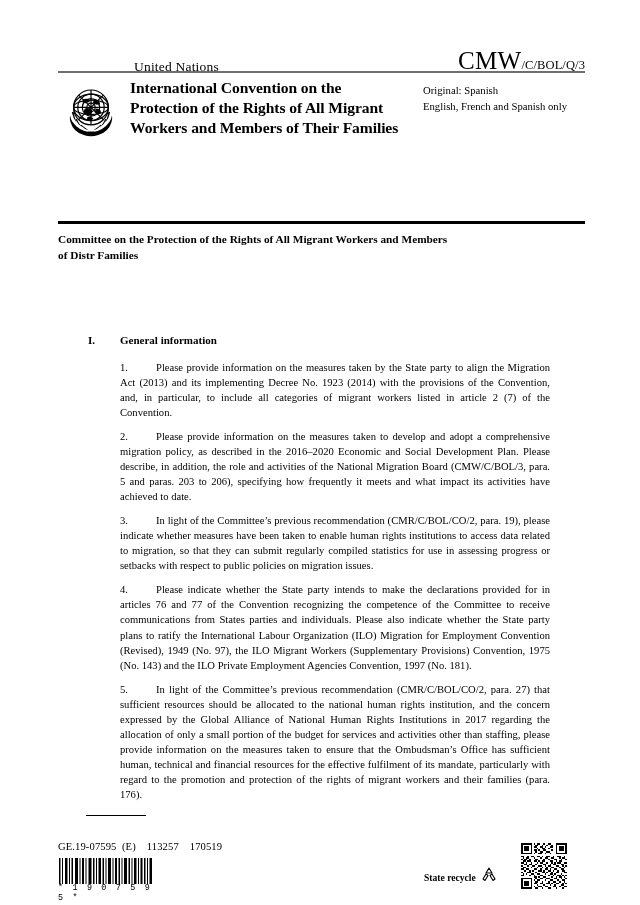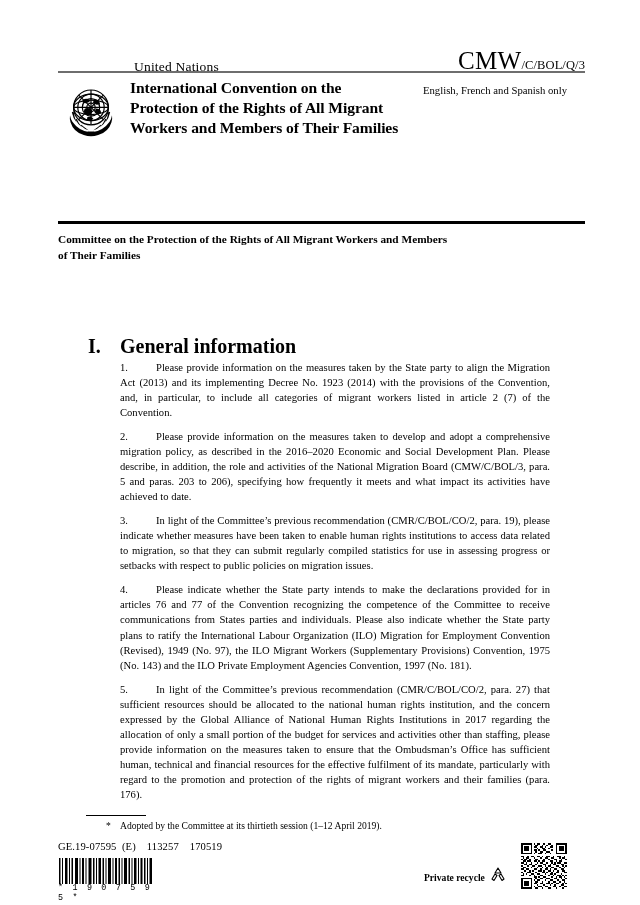--- a/index.html
+++ b/index.html
@@ -123,21 +123,21 @@
     vertical-align: 2px;
   }
 
   
   .section-head {
     position: absolute;
     left: 88px;
     top: 322px;
     width: 460px;
     font-weight: bold;
-    font-size: 20px;
+    font-size: 11px;
     line-height: 1.2;
   }
   .section-head .num {
     display: inline-block;
     width: 32px;
   }
 
   
   .body-col {
     position: absolute;
@@ -269,44 +269,42 @@
         <path d="M76 64 q-4 8 -11 13 q6 -7 9 -14 z"></path>
         <path d="M67 74 q-6 6 -13 8 q8 -5 12 -9 z"></path>
         <path d="M44 84 h12 l-6 5 z"></path>
       </g>
     </svg>
   </div>
 
   <div class="conv-title">International Convention on the Protection of the Rights of All Migrant Workers and Members of Their Families</div>
 
   <div class="distr-block">
+    <div>Original: Spanish</div>
     <div>English, French and Spanish only</div>
   </div>
 
   <div class="rule-thick"></div>
 
-  <div class="committee">Committee on the Protection of the Rights of All Migrant Workers and Members of Their Families</div>
+  <div class="committee">Committee on the Protection of the Rights of All Migrant Workers and Members of Distr Families</div>
 
 
   <div class="section-head">
     <span class="num">I.</span><span>General information</span>
   </div>
 
   <div class="body-col">
     <p class="para"><span class="pnum">1.</span><span>Please provide information on the measures taken by the State party to align the Migration Act (2013) and its implementing Decree No. 1923 (2014) with the provisions of the Convention, and, in particular, to include all categories of migrant workers listed in article 2 (7) of the Convention.</span></p>
     <p class="para"><span class="pnum">2.</span><span>Please provide information on the measures taken to develop and adopt a comprehensive migration policy, as described in the 2016–2020 Economic and Social Development Plan. Please describe, in addition, the role and activities of the National Migration Board (CMW/C/BOL/3, para. 5 and paras. 203 to 206), specifying how frequently it meets and what impact its activities have achieved to date.</span></p>
     <p class="para"><span class="pnum">3.</span><span>In light of the Committee’s previous recommendation (CMR/C/BOL/CO/2, para. 19), please indicate whether measures have been taken to enable human rights institutions to access data related to migration, so that they can submit regularly compiled statistics for use in assessing progress or setbacks with respect to public policies on migration issues.</span></p>
     <p class="para"><span class="pnum">4.</span><span>Please indicate whether the State party intends to make the declarations provided for in articles 76 and 77 of the Convention recognizing the competence of the Committee to receive communications from States parties and individuals. Please also indicate whether the State party plans to ratify the International Labour Organization (ILO) Migration for Employment Convention (Revised), 1949 (No. 97), the ILO Migrant Workers (Supplementary Provisions) Convention, 1975 (No. 143) and the ILO Private Employment Agencies Convention, 1997 (No. 181).</span></p>
     <p class="para"><span class="pnum">5.</span><span>In light of the Committee’s previous recommendation (CMR/C/BOL/CO/2, para. 27) that sufficient resources should be allocated to the national human rights institution, and the concern expressed by the Global Alliance of National Human Rights Institutions in 2017 regarding the allocation of only a small portion of the budget for services and activities other than staffing, please provide information on the measures taken to ensure that the Ombudsman’s Office has sufficient human, technical and financial resources for the effective fulfilment of its mandate, particularly with regard to the promotion and protection of the rights of migrant workers and their families (para. 176).</span></p>
   </div>
 
   <div class="fn-rule"></div>
-  <div class="footnote">
-    <span class="fstar">*</span><span>Adopted by the Committee at its thirtieth session (1–12 April 2019).</span>
-  </div>
 
   <div class="ge-line">GE.19-07595  (E)    113257    170519</div>
 
   <div class="barcode">
     <svg viewBox="0 0 194 52" width="97" height="26" preserveAspectRatio="none" aria-hidden="true">
       <rect x="0" y="0" width="194" height="52" fill="#fff"></rect>
       <g fill="#000">
         <rect x="2" y="0" width="3" height="52"></rect>
           <rect x="8" y="0" width="2" height="52"></rect>
         <rect x="14" y="0" width="5" height="52"></rect>
@@ -335,21 +333,21 @@
           <rect x="165" y="0" width="4" height="52"></rect>
         <rect x="172" y="0" width="3" height="52"></rect>
           <rect x="178" y="0" width="2" height="52"></rect>
         <rect x="183" y="0" width="5" height="52"></rect>
       </g>
     </svg>
   </div>
   <div class="barcode-digits">* 1 9 0 7 5 9 5 *</div>
 
   <div class="recycle-wrap">
-    <span class="recycle-text">Private recycle</span>
+    <span class="recycle-text">State recycle</span>
     <span>
       <svg viewBox="0 0 40 40" width="20" height="20" aria-hidden="true">
         <g fill="none" stroke="#000" stroke-width="2.2" stroke-linejoin="round">
           <path d="M20 6 L14 16 L20 16 L26 16 Z"></path>
           <path d="M8 28 L14 18 L18 21 L12 31 Z"></path>
           <path d="M32 28 L26 18 L22 21 L28 31 Z"></path>
         </g>
       </svg>
     </span>
   </div>

